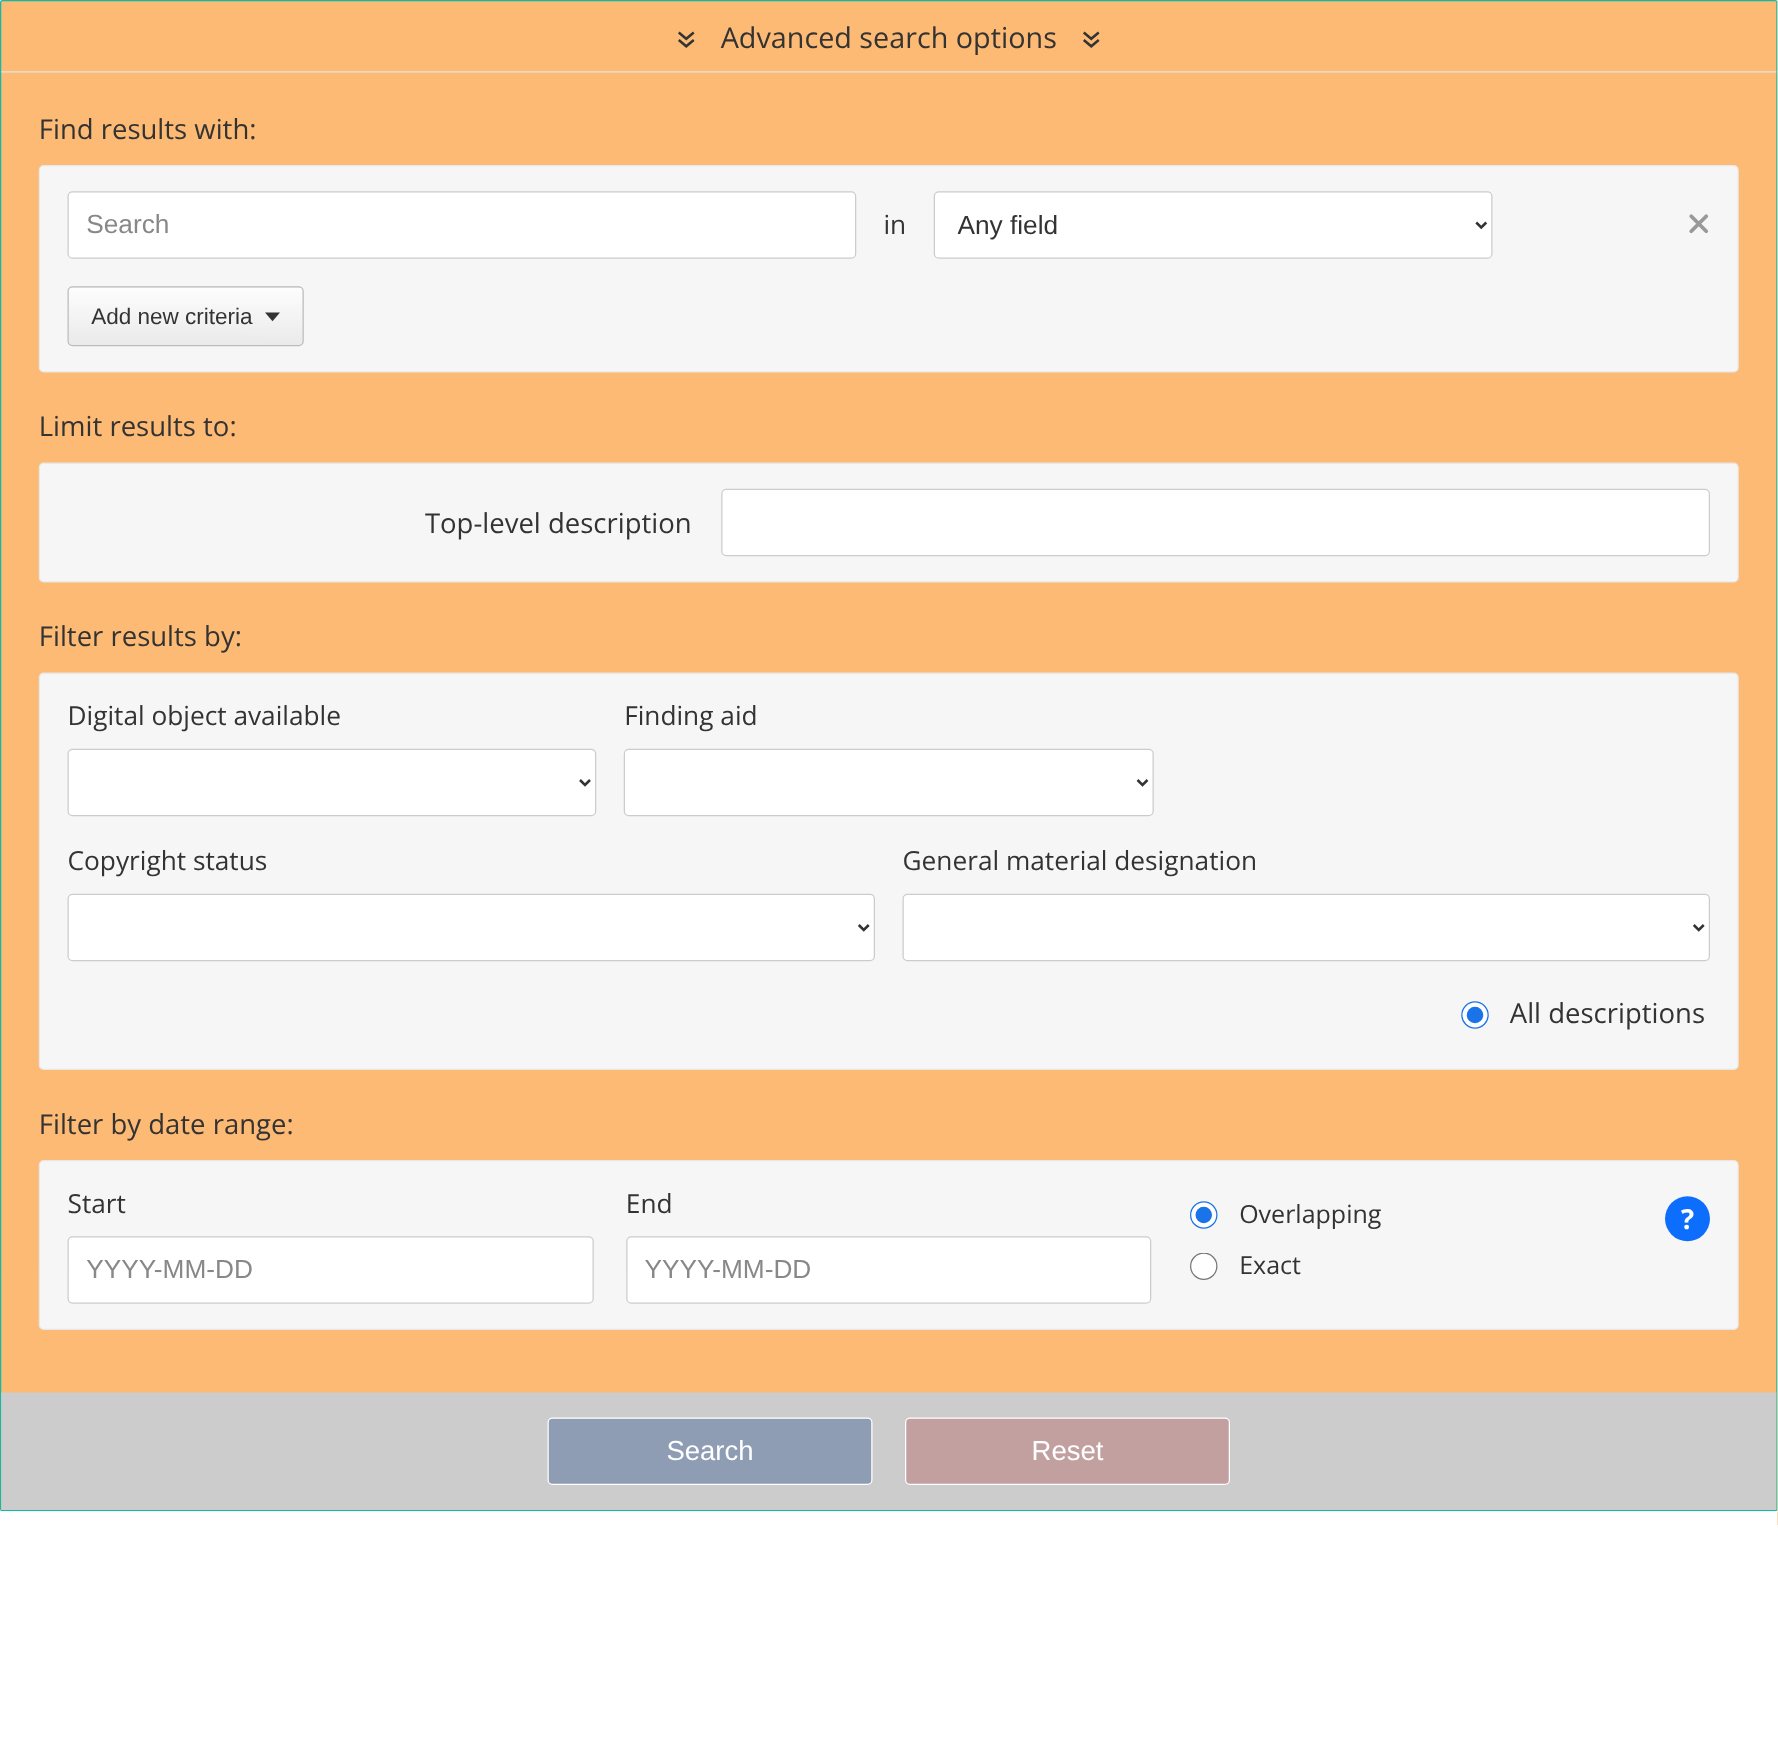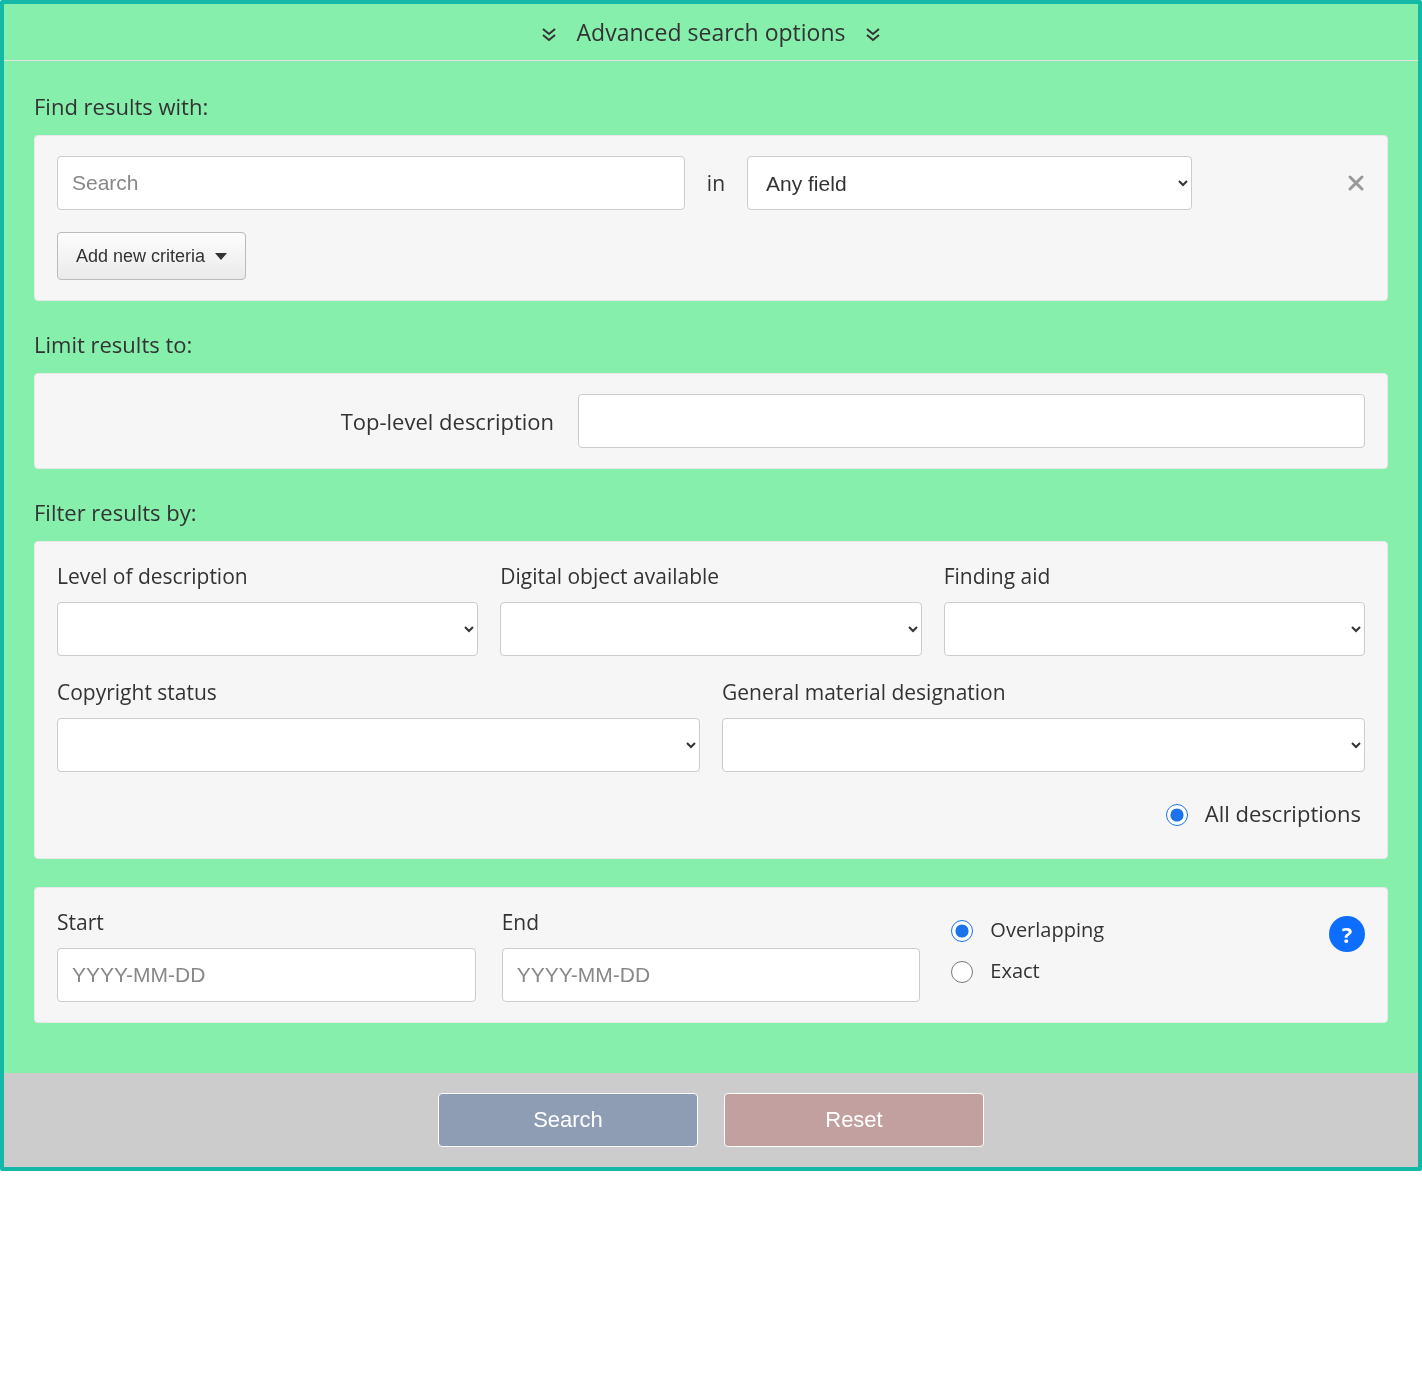--- a/index.html
+++ b/index.html
@@ -6,23 +6,23 @@
   html, body { margin:0; padding:0; }
   body {
     font-family: "Open Sans", "Helvetica Neue", Arial, sans-serif;
     font-size: 20px;
     color: #333;
     background: #fff;
   }
   .panel {
     max-width: 1422px;
     margin: 0;
-    border: 4px solid #14b8a6;
+    border: 1px solid #14b8a6;
     border-radius: 2px;
-    background: #86efac;
+    background: #fdba74;
   }
   .panel-header {
     text-align: center;
     padding: 12px 0;
     border-bottom: 1px solid #e3e3e3;
     color: #333;
     font-size: 23px;
   }
   .chevrons {
     display: inline-block;
@@ -242,26 +242,20 @@
       <div class="limit-row">
         <div class="limit-label">Top-level description</div>
         <input class="text-input limit-input" type="text" value="" style="">
       </div>
     </div>
 
     <div class="section-label">Filter results by:</div>
     <div class="well">
       <div class="filter-grid3">
         <div class="field-block">
-          <label>Level of description</label>
-          <select class="select">
-            <option></option>
-          </select>
-        </div>
-        <div class="field-block">
           <label>Digital object available</label>
           <select class="select">
             <option></option>
           </select>
         </div>
         <div class="field-block">
           <label>Finding aid</label>
           <select class="select">
             <option></option>
           </select>
@@ -282,20 +276,21 @@
         </div>
       </div>
       <div class="radio-row">
         <label class="radio-item">
           <input type="radio" name="scope" checked="" style="">
           <span>All descriptions</span>
         </label>
       </div>
     </div>
 
+    <div class="section-label">Filter by date range:</div>
     <div class="well">
       <div class="date-grid">
         <div class="field-block">
           <label>Start</label>
           <input class="date-input" type="text" placeholder="YYYY-MM-DD" style="">
         </div>
         <div class="field-block">
           <label>End</label>
           <input class="date-input" type="text" placeholder="YYYY-MM-DD" style="">
         </div>

